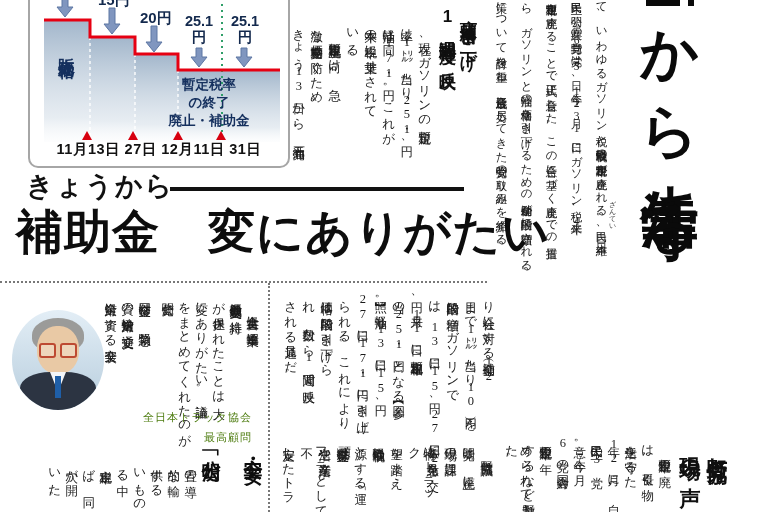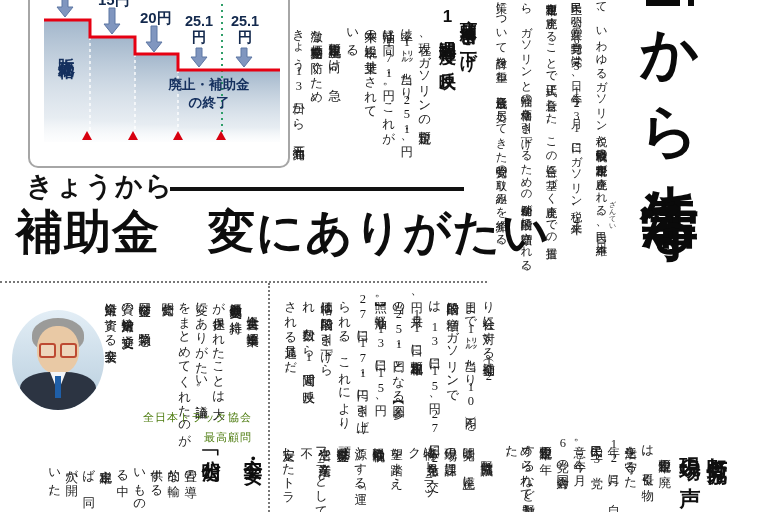--- a/index.html
+++ b/index.html
@@ -88,23 +88,25 @@
     <div class="chart-label" style="left:110px;top:19px;font-size:15px;color:#13294d;">20円</div>
     <div class="chart-label" style="left:150px;top:24px;width:38px;text-align:center;font-size:14.5px;color:#13294d;line-height:1.1;">
       <div>25.1</div>
       <div>円</div>
     </div>
     <div class="chart-label" style="left:196px;top:24px;width:38px;text-align:center;font-size:14.5px;color:#13294d;line-height:1.1;">
       <div>25.1</div>
       <div>円</div>
     </div>
     <div class="chart-label" style="left:104px;top:86px;width:150px;text-align:center;font-size:13.5px;line-height:1.35;color:#15305e;">
+      <div>暫定税率</div>
+      <div>の終了</div>
       <div>廃止・補助金</div>
-      <div>の終了</div>
-    </div>
+    </div>
+    <div class="chart-label" style="left:6px;top:150px;width:246px;text-align:center;font-size:14.5px;color:#121212;letter-spacing:.5px;">11月13日 27日 12月11日 31日</div>
   </div>
 
   <div class="subhead-big v gothic" style="left:457px;top:7px;">店頭価格引き下げ</div>
   <div class="subhead-big v gothic" style="left:436px;top:7px;">1週間程度で反映</div>
   <div class="col v" style="left:417px;top:20px;">　現在、ガソリンの暫定税</div>
   <div class="col v" style="left:399px;top:20px;">率は1㍑当たり25・1円、</div>
   <div class="col v" style="left:381px;top:20px;">軽油は同17・1円。これが</div>
   <div class="col v" style="left:363px;top:20px;">本来の税率に上乗せされて</div>
   <div class="col v" style="left:345px;top:20px;">いる。</div>
   <div class="col v" style="left:327px;top:20px;">　暫定税率廃止に向け、急</div>

